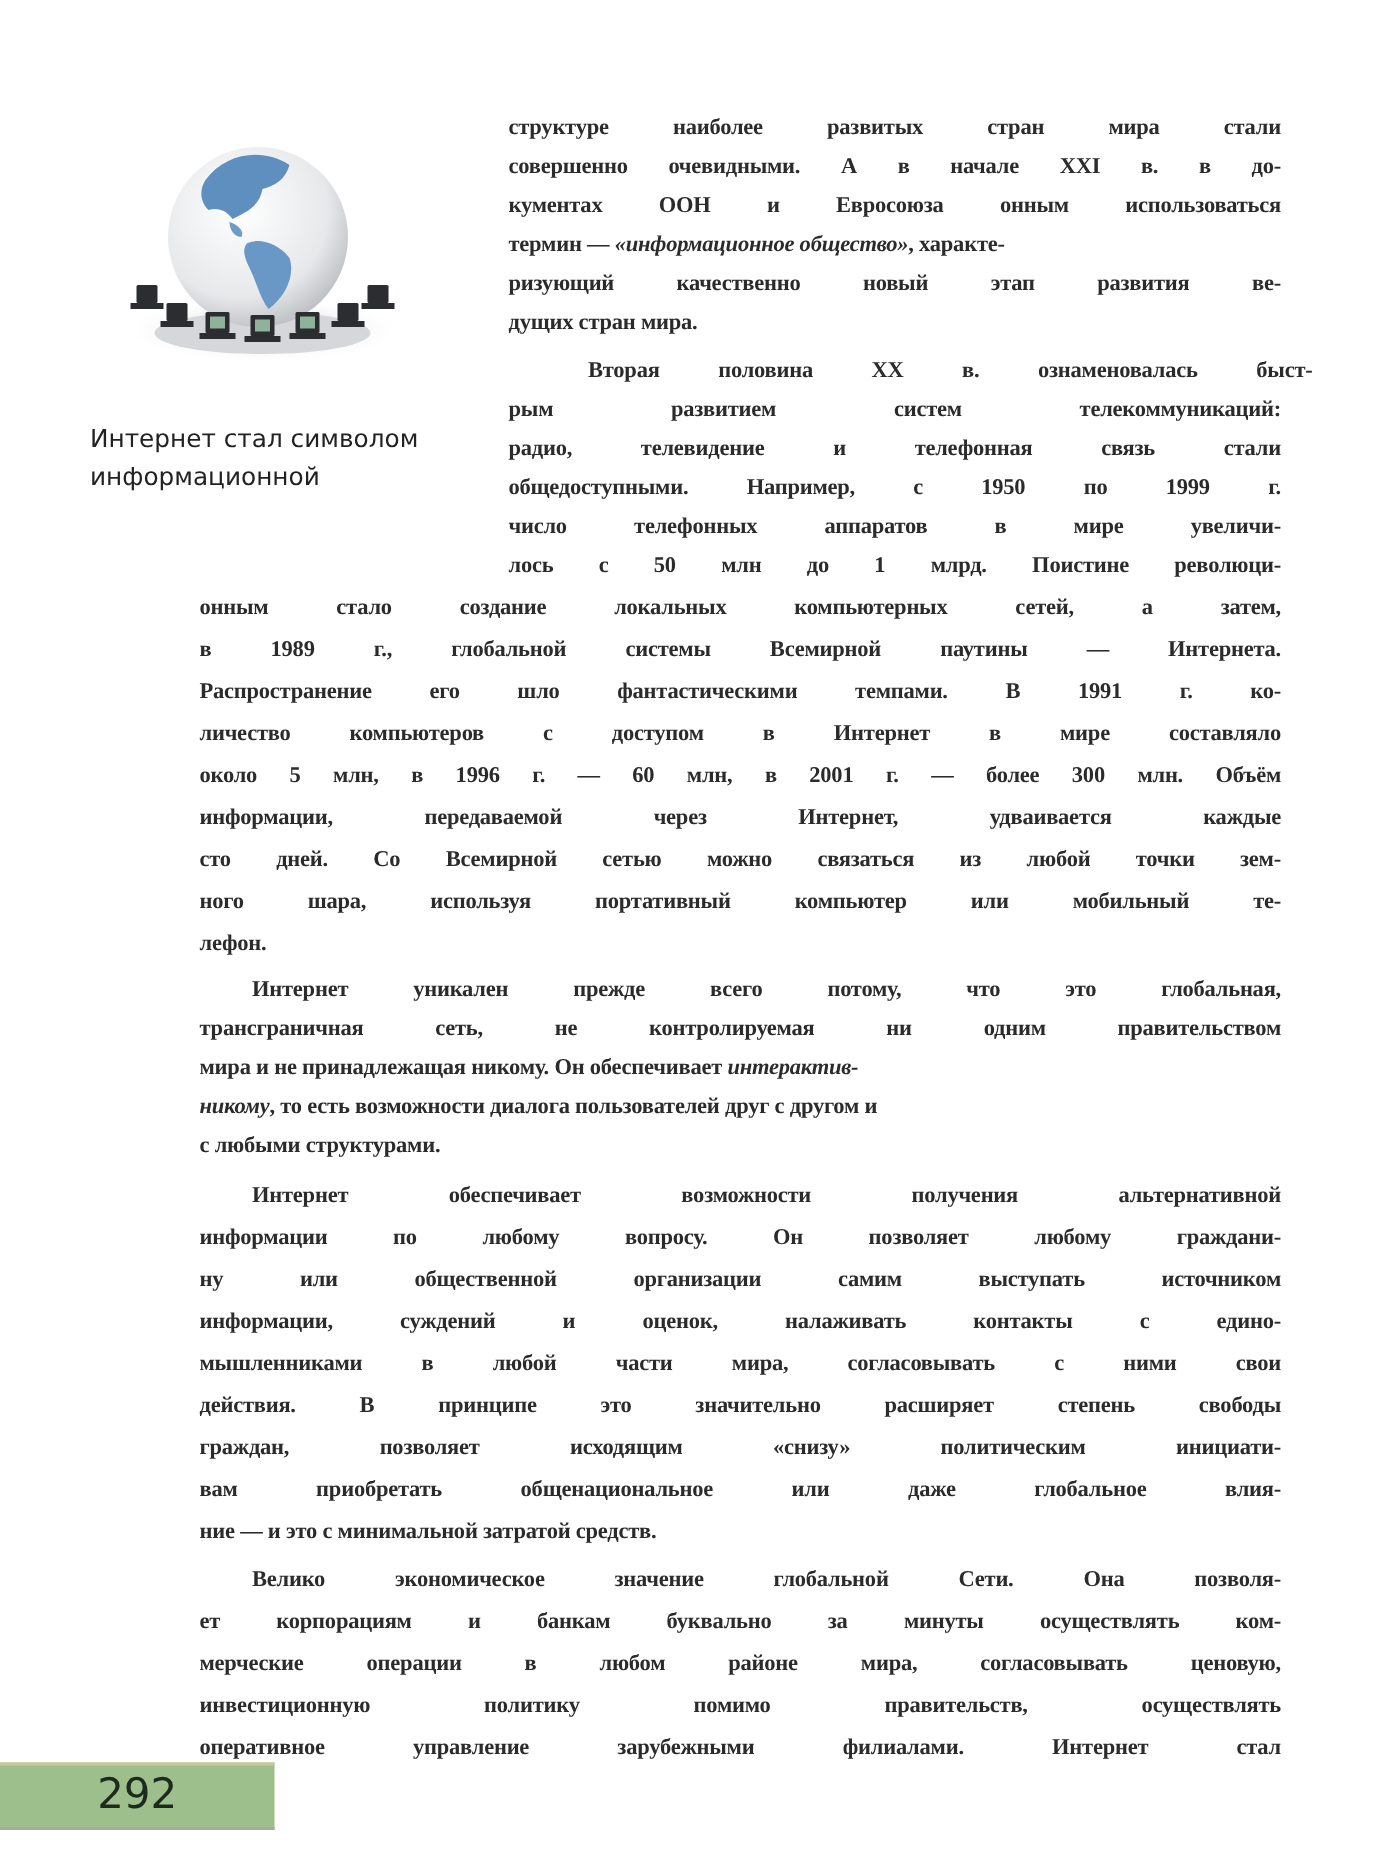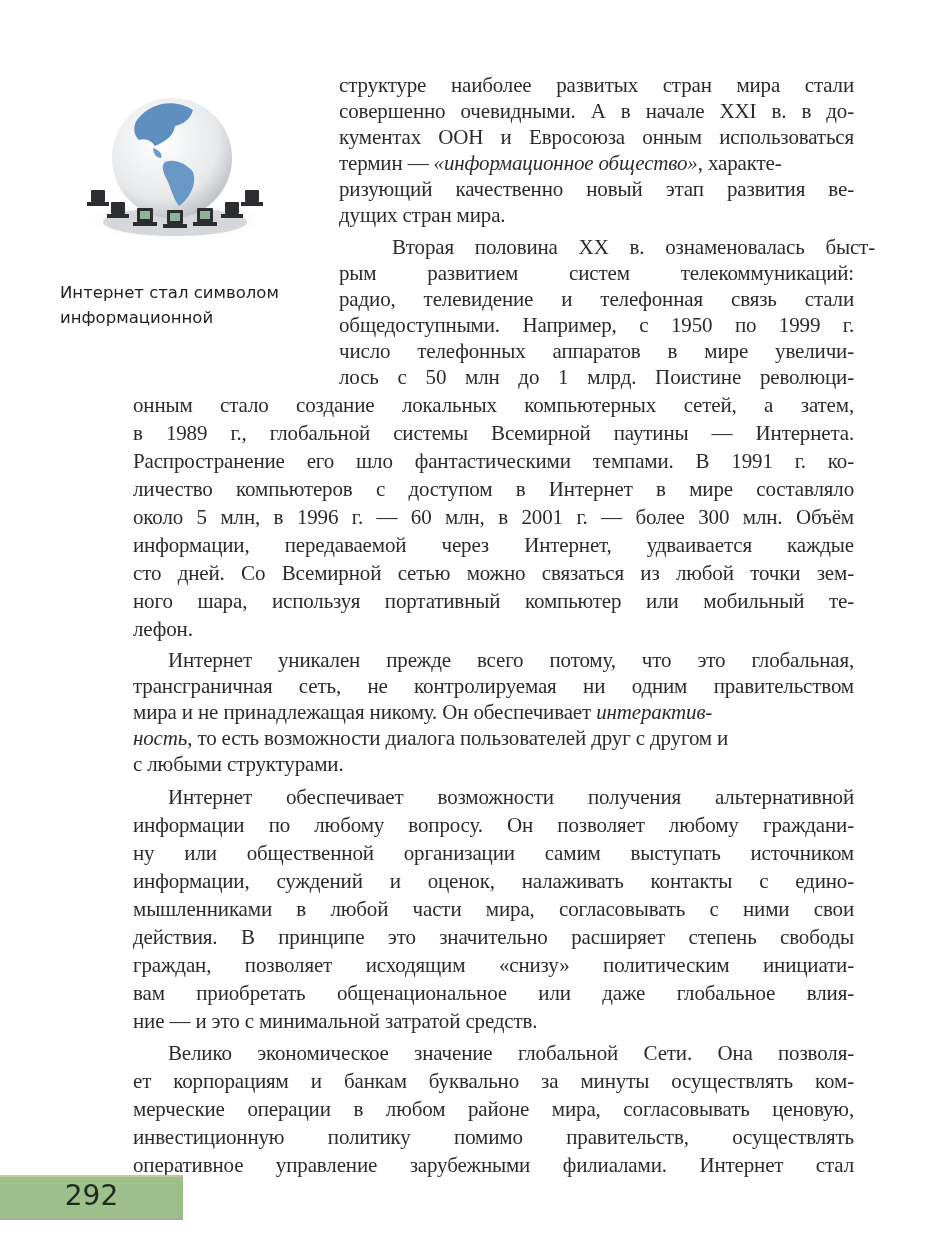--- a/index.html
+++ b/index.html
@@ -12,22 +12,22 @@
     .figure {
       position: absolute; left: 75px; top: 80px; width: 200px; height: 165px;
     }
     .caption {
       position: absolute; left: 60px; top: 280px; width: 250px;
       font-family: "DejaVu Sans", "Liberation Sans", sans-serif;
       font-size: 16.5px; line-height: 25px; color: #222;
     }
     .caption div { white-space: nowrap; }
     .ln {
-      position: absolute; white-space: nowrap; font-size: 21px; line-height: 26px;
-      letter-spacing: -0.15px; color: #2b2b2b;
+      position: absolute; white-space: nowrap; font-size: 15px; line-height: 26px;
+      letter-spacing: -0.15px; color: #2b2b2b; font-weight: bold;
     }
     .right { left: 339px; width: 515px; }
     .full  { left: 133px; width: 721px; }
     .just { text-align: justify; text-align-last: justify; }
     .just::after { content: ""; }
     em, .it { font-style: italic; }
     .pagebar {
       position: absolute; left: 0; top: 1175px; width: 183px; height: 45px;
       background: #9dbf8c;
       border-top: 2px solid #c9c89a; border-bottom: 2px solid #a9a9a2;
@@ -110,21 +110,21 @@
 <div class="ln full just" style="top:476px">личество компьютеров с доступом в Интернет в мире составляло</div>
 <div class="ln full just" style="top:504px">около 5 млн, в 1996 г. — 60 млн, в 2001 г. — более 300 млн. Объём</div>
 <div class="ln full just" style="top:532px">информации, передаваемой через Интернет, удваивается каждые</div>
 <div class="ln full just" style="top:560px">сто дней. Со Всемирной сетью можно связаться из любой точки зем-</div>
 <div class="ln full just" style="top:588px">ного шара, используя портативный компьютер или мобильный те-</div>
 <div class="ln full" style="top:616px">лефон.</div>
 
 <div class="ln full just" style="top:647px; left:168px; width:686px">Интернет уникален прежде всего потому, что это глобальная,</div>
 <div class="ln full just" style="top:673px">трансграничная сеть, не контролируемая ни одним правительством</div>
 <div class="ln full" style="top:699px"><span>мира и не принадлежащая никому. Он обеспечивает </span><em>интерактив-</em></div>
-<div class="ln full" style="top:725px"><em>ность</em><span>, то есть возможности диалога пользователей друг с другом и</span></div>
+<div class="ln full" style="top:725px"><em>никому</em><span>, то есть возможности диалога пользователей друг с другом и</span></div>
 <div class="ln full" style="top:751px">с любыми структурами.</div>
 
 <div class="ln full just" style="top:784px; left:168px; width:686px">Интернет обеспечивает возможности получения альтернативной</div>
 <div class="ln full just" style="top:812px">информации по любому вопросу. Он позволяет любому граждани-</div>
 <div class="ln full just" style="top:840px">ну или общественной организации самим выступать источником</div>
 <div class="ln full just" style="top:868px">информации, суждений и оценок, налаживать контакты с едино-</div>
 <div class="ln full just" style="top:896px">мышленниками в любой части мира, согласовывать с ними свои</div>
 <div class="ln full just" style="top:924px">действия. В принципе это значительно расширяет степень свободы</div>
 <div class="ln full just" style="top:952px">граждан, позволяет исходящим «снизу» политическим инициати-</div>
 <div class="ln full just" style="top:980px">вам приобретать общенациональное или даже глобальное влия-</div>

